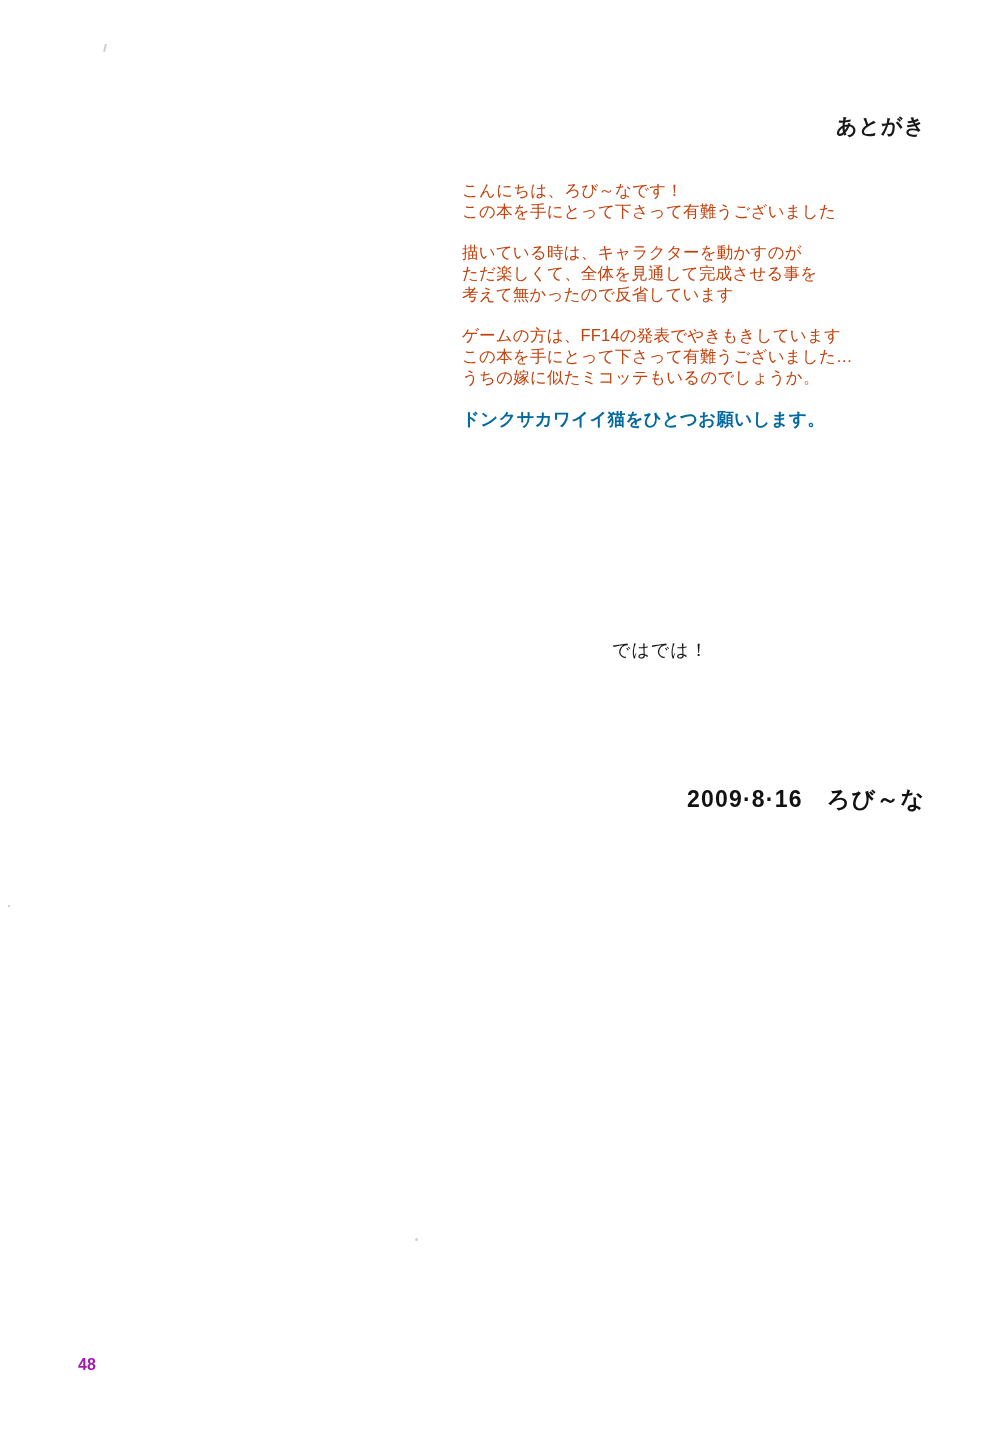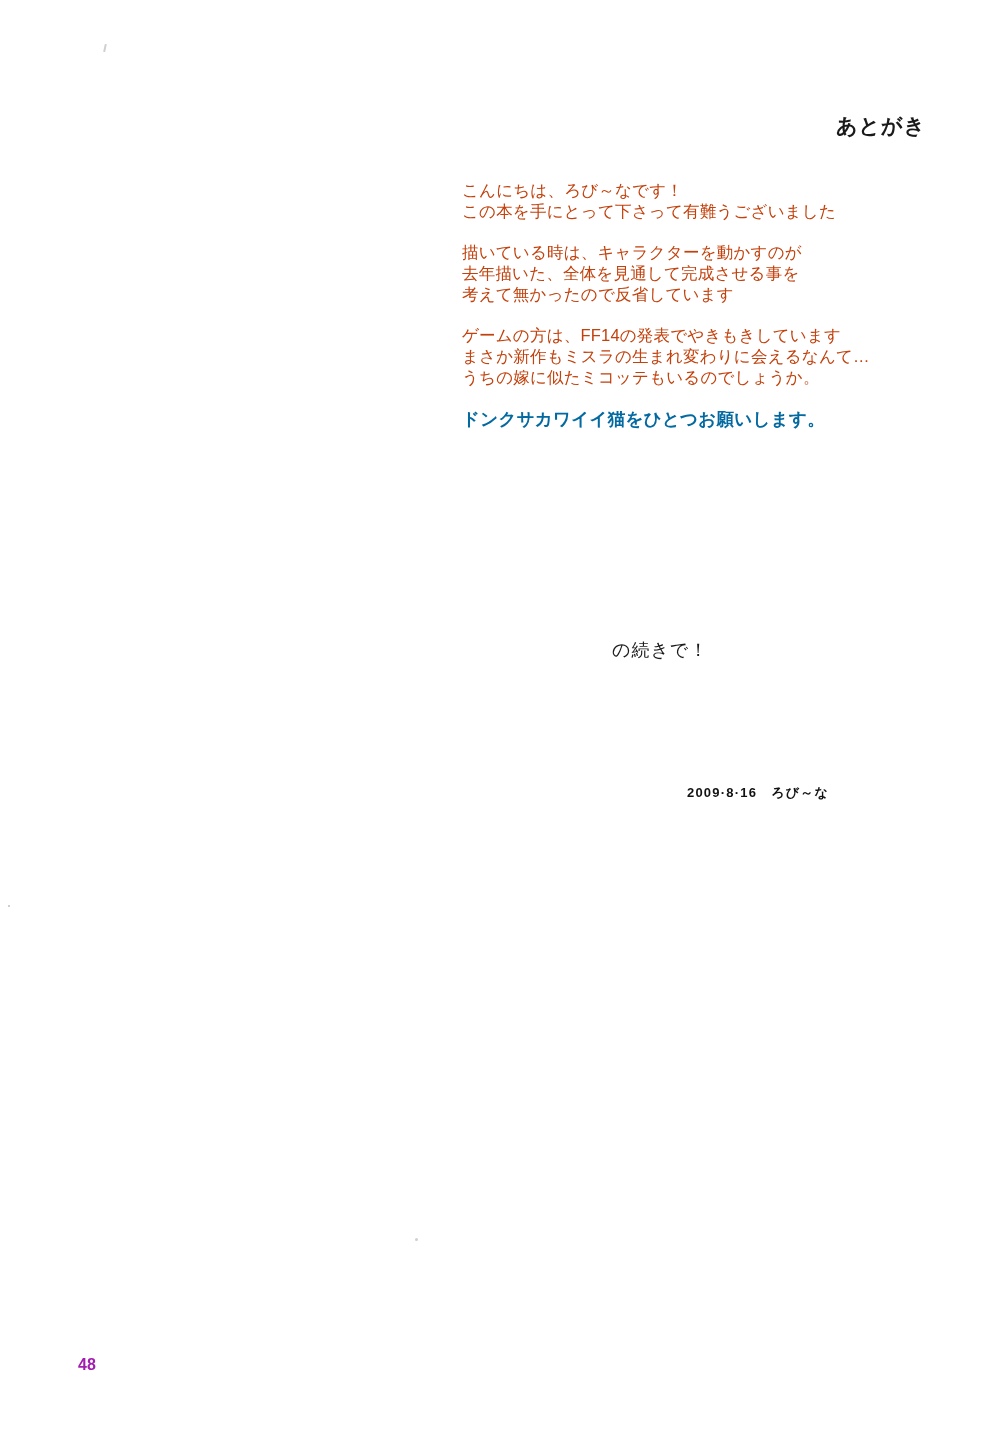--- a/index.html
+++ b/index.html
@@ -70,21 +70,21 @@
     font-size: 18px;
     letter-spacing: 1px;
     color: #1a1a1a;
     white-space: nowrap;
   }
 
   .signature {
     position: absolute;
     left: 687px;
     top: 784px;
-    font-size: 13px;
+    font-size: 23px;
     font-weight: bold;
     letter-spacing: 1.2px;
     color: #121212;
     white-space: nowrap;
   }
 
   .page-number {
     position: absolute;
     left: 78px;
     top: 1356px;
@@ -109,27 +109,27 @@
   <div class="speck speck-a"></div>
   <div class="speck speck-b"></div>
   <div class="speck speck-c"></div>
 
   <div class="afterword-title">あとがき</div>
 
   <div class="body-block">
     <p class="para">こんにちは、ろび～なです！
 この本を手にとって下さって有難うございました</p>
     <p class="para">描いている時は、キャラクターを動かすのが
-去年描いた、全体を見通して完成させる事を
+ただ楽しくて、全体を見通して完成させる事を
 考えて無かったので反省しています</p>
     <p class="para tight">ゲームの方は、FF14の発表でやきもきしています
-まさか新作もミスラの生まれ変わりに会えるなんて…
+この本を手にとって下さって有難うございました…
 うちの嫁に似たミコッテもいるのでしょうか。</p>
     <p class="para-bold">ドンクサカワイイ猫をひとつお願いします。</p>
   </div>
 
-  <div class="closing">の続きで！</div>
+  <div class="closing">ではでは！</div>
 
   <div class="signature">2009·8·16　ろび～な</div>
 
   <div class="page-number">48</div>
 
 </div>
 
 </body></html>

